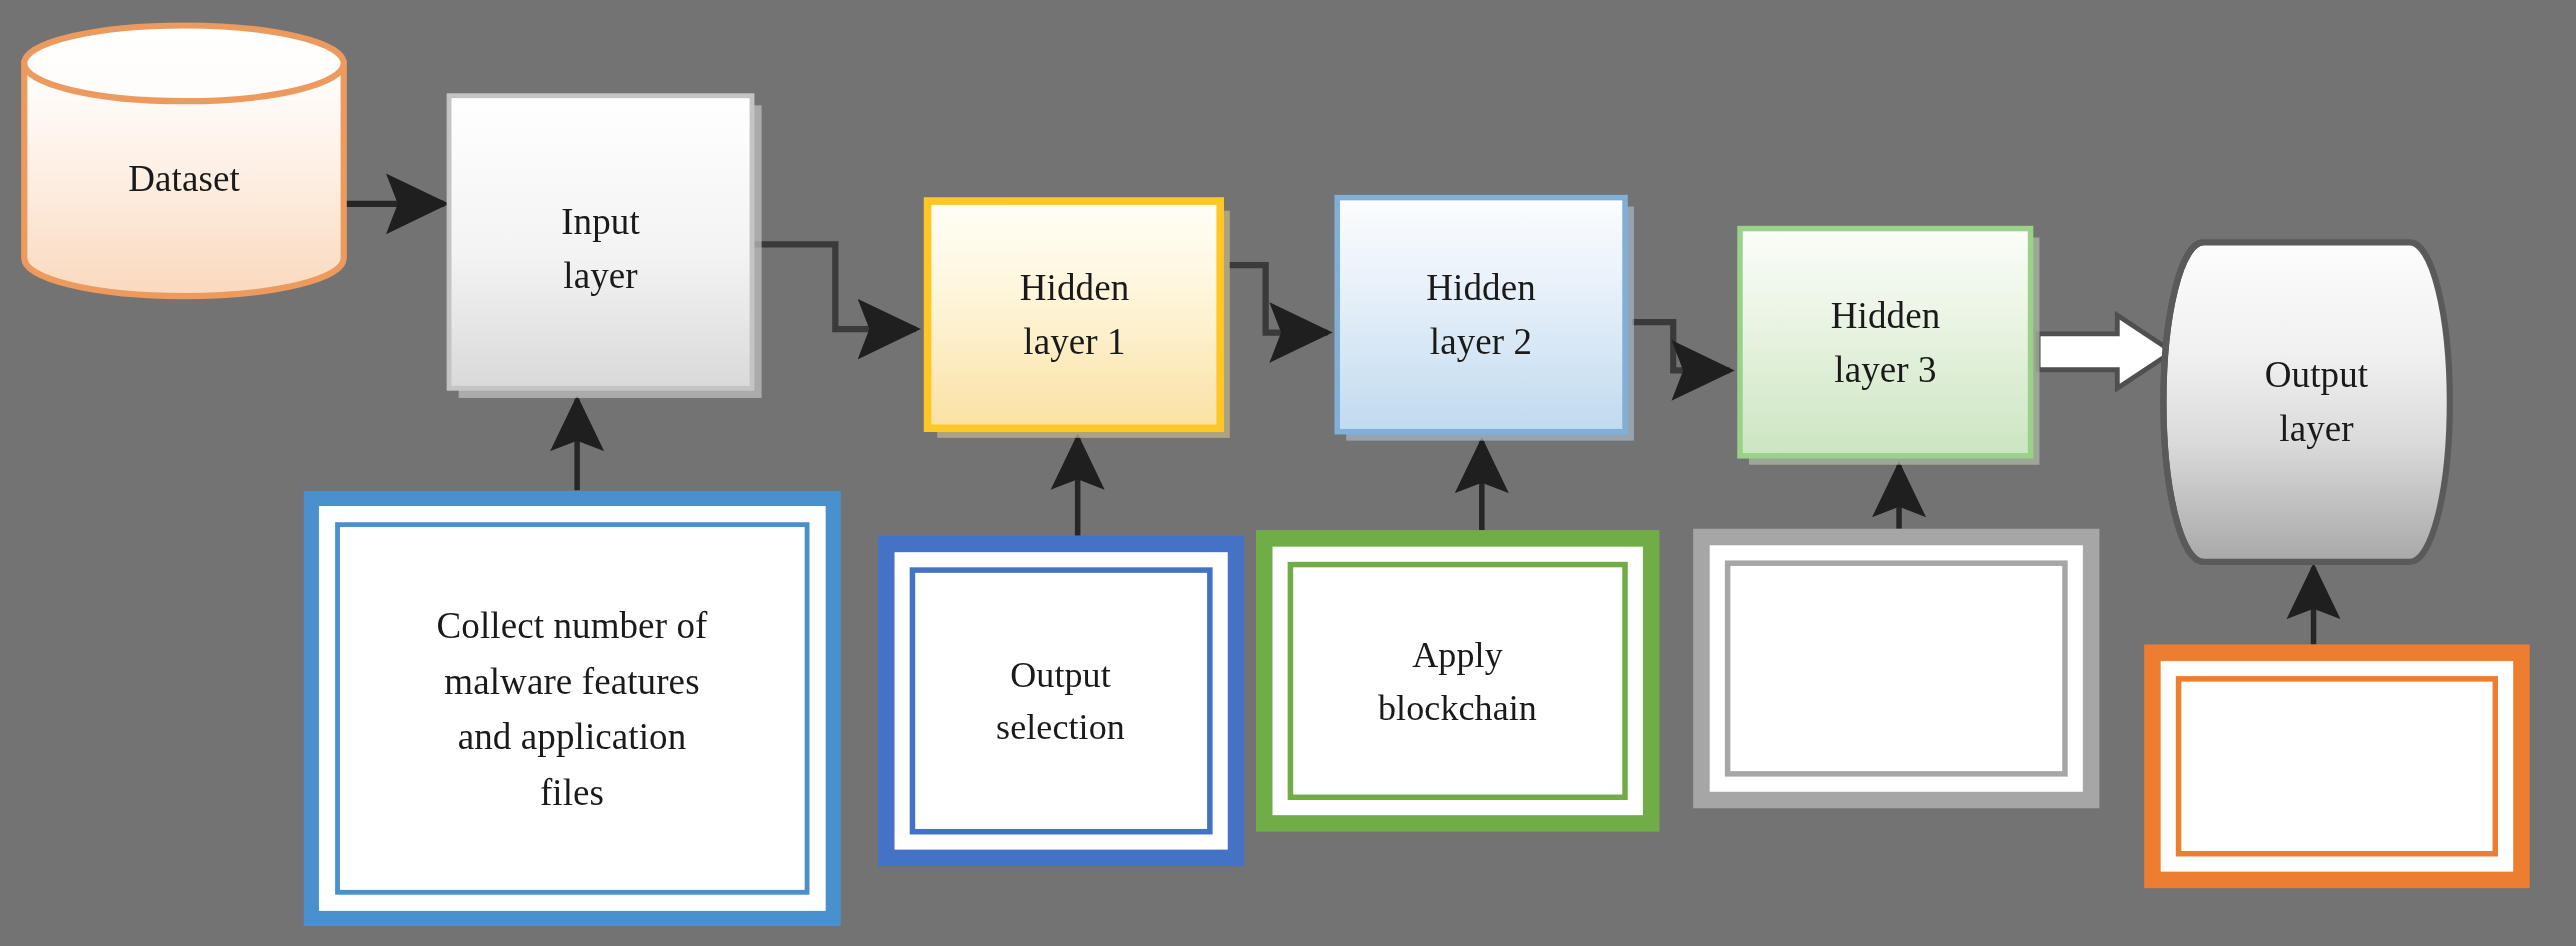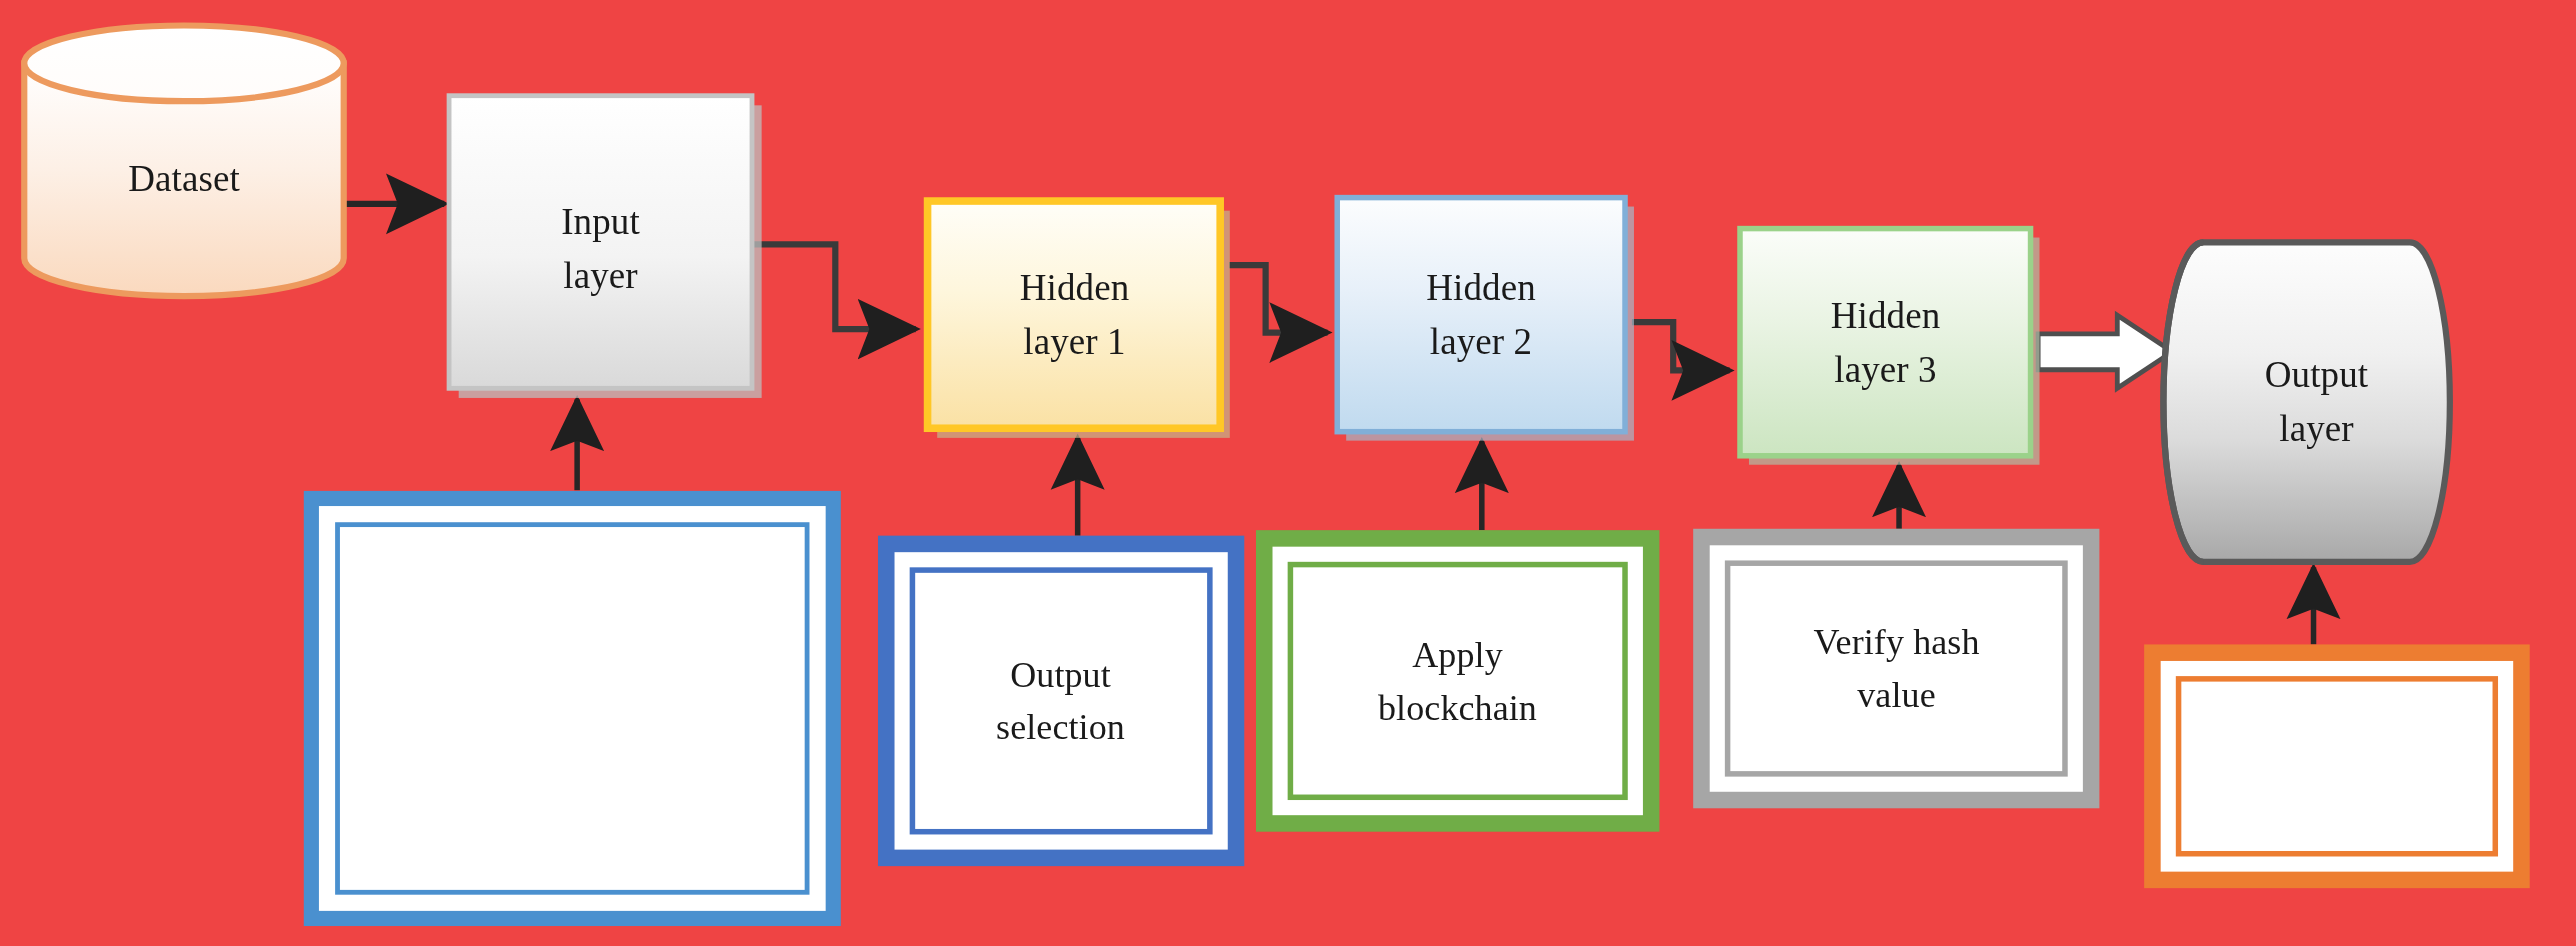--- a/index.html
+++ b/index.html
@@ -10,21 +10,21 @@
   body {
     width: 2576px;
     height: 946px;
     font-family: "Liberation Serif", "DejaVu Serif", serif;
     overflow: hidden;
   }
   #diagram-root {
     position: relative;
     width: 2576px;
     height: 946px;
-    background: #ef4444;
+    background: #737373;
   }
   svg#diagram-svg {
     position: absolute;
     inset: 0;
     width: 2576px;
     height: 946px;
     display: block;
   }
   .node-label {
     position: absolute;
@@ -216,25 +216,27 @@
 
   <div class="node-label" style="left:1337px; top:198px; width:288px; height:234px;">Hidden
 layer 2</div>
 
   <div class="node-label" style="left:1740px; top:229px; width:291px; height:227px;">Hidden
 layer 3</div>
 
   <div class="node-label" style="left:2203px; top:242px; width:227px; height:320px;">Output
 layer</div>
 
+  <div class="node-label wide" style="left:337px; top:525px; width:470px; height:368px;">Collect number of
+malware features
+and application
+files</div>
 
   <div class="node-label small" style="left:912px; top:570px; width:297px; height:262px;">Output
 selection</div>
 
   <div class="node-label small" style="left:1290px; top:565px; width:335px; height:233px;">Apply
 blockchain</div>
 
-  <div class="node-label small" style="left:1728px; top:563px; width:337px; height:211px;">Verify hash
-value</div>
 
 
 </div>
 
 
 </body></html>

